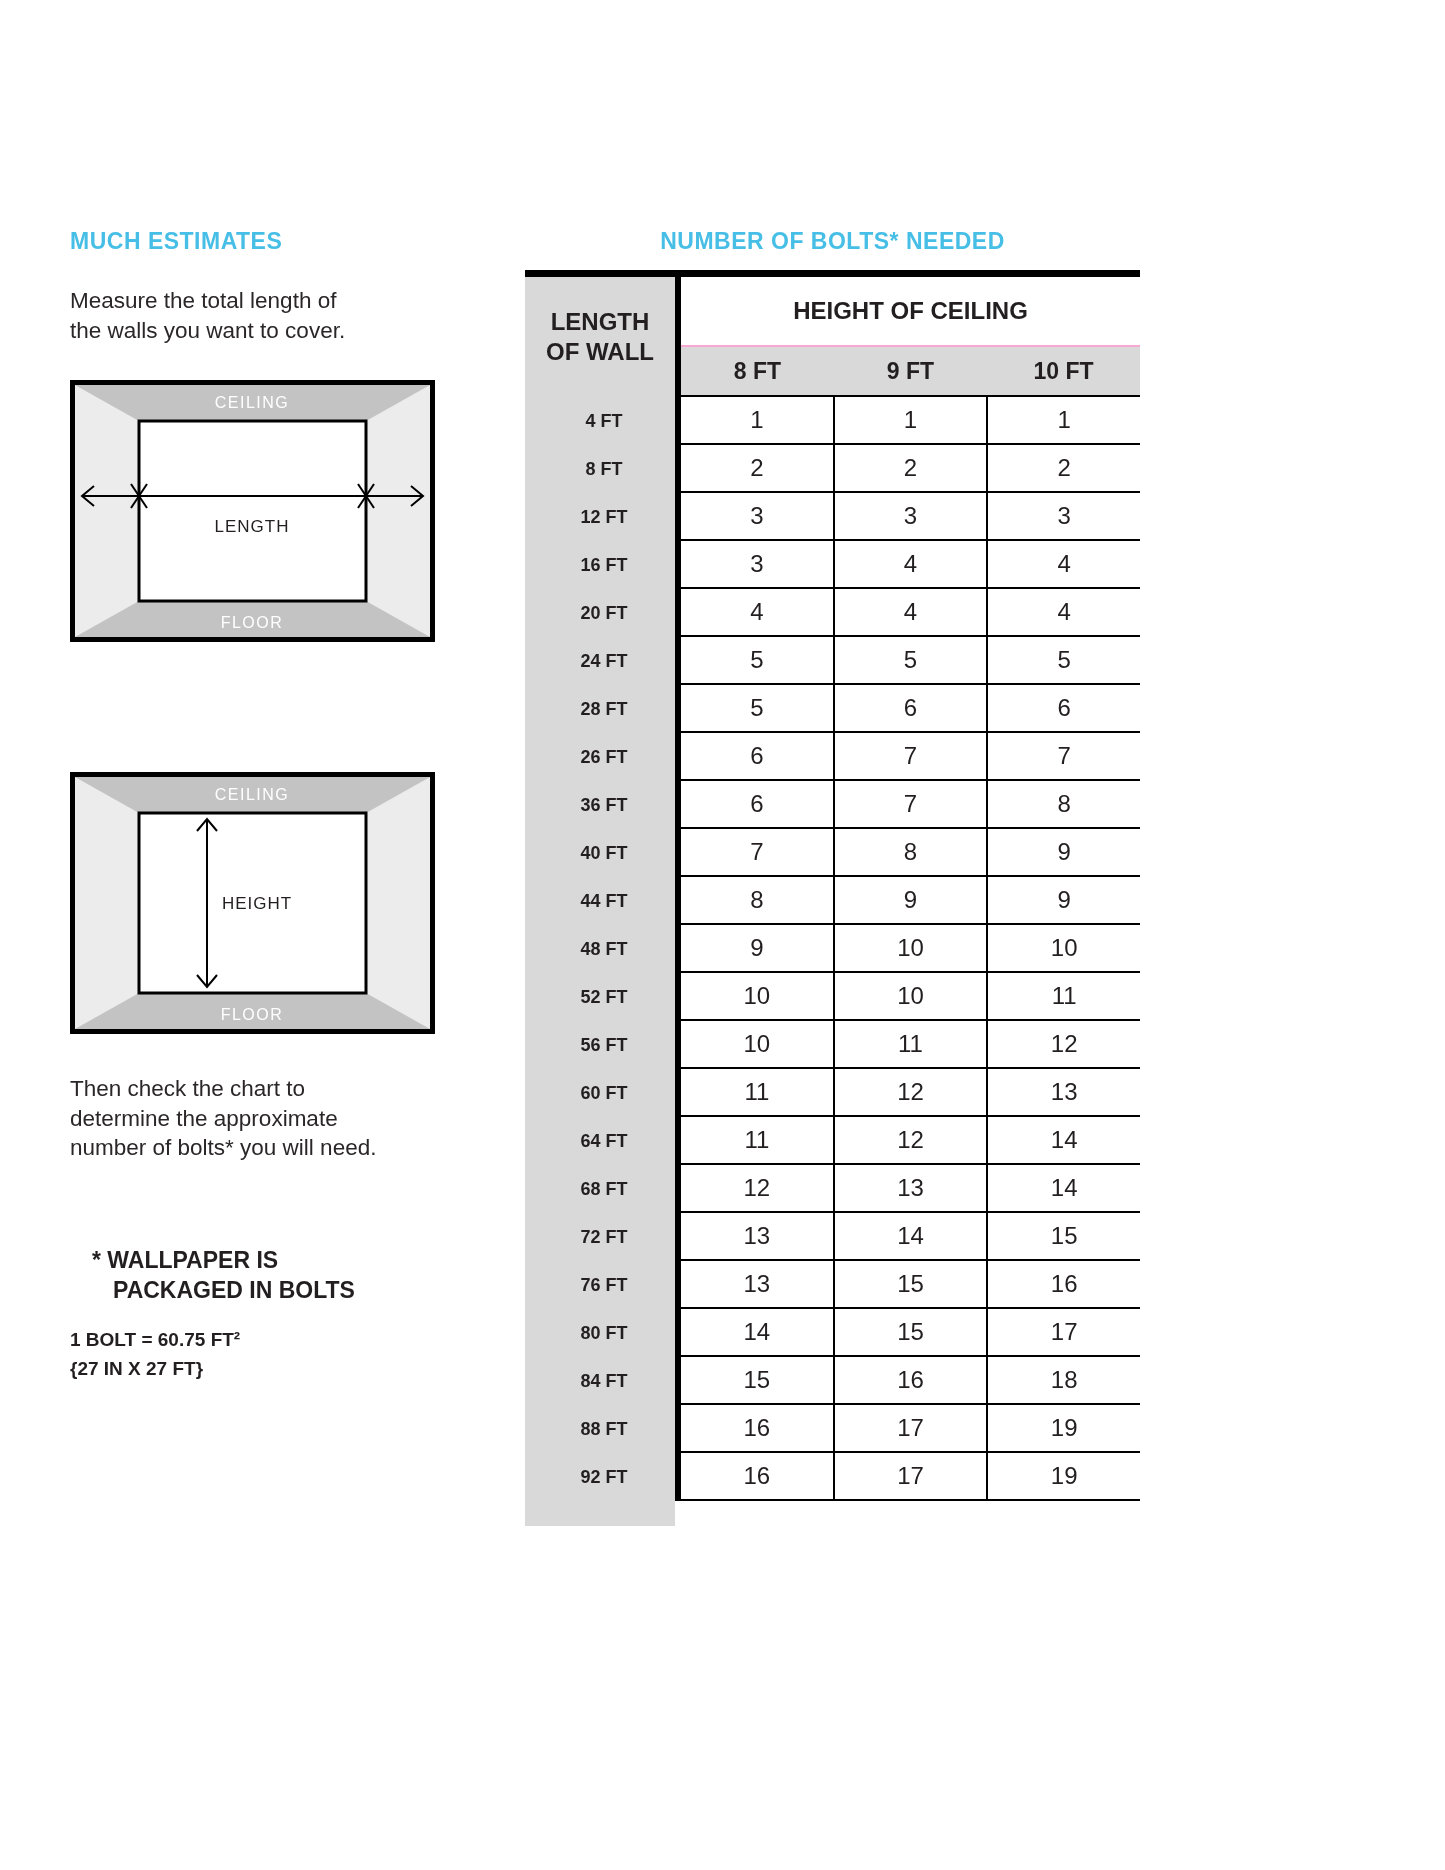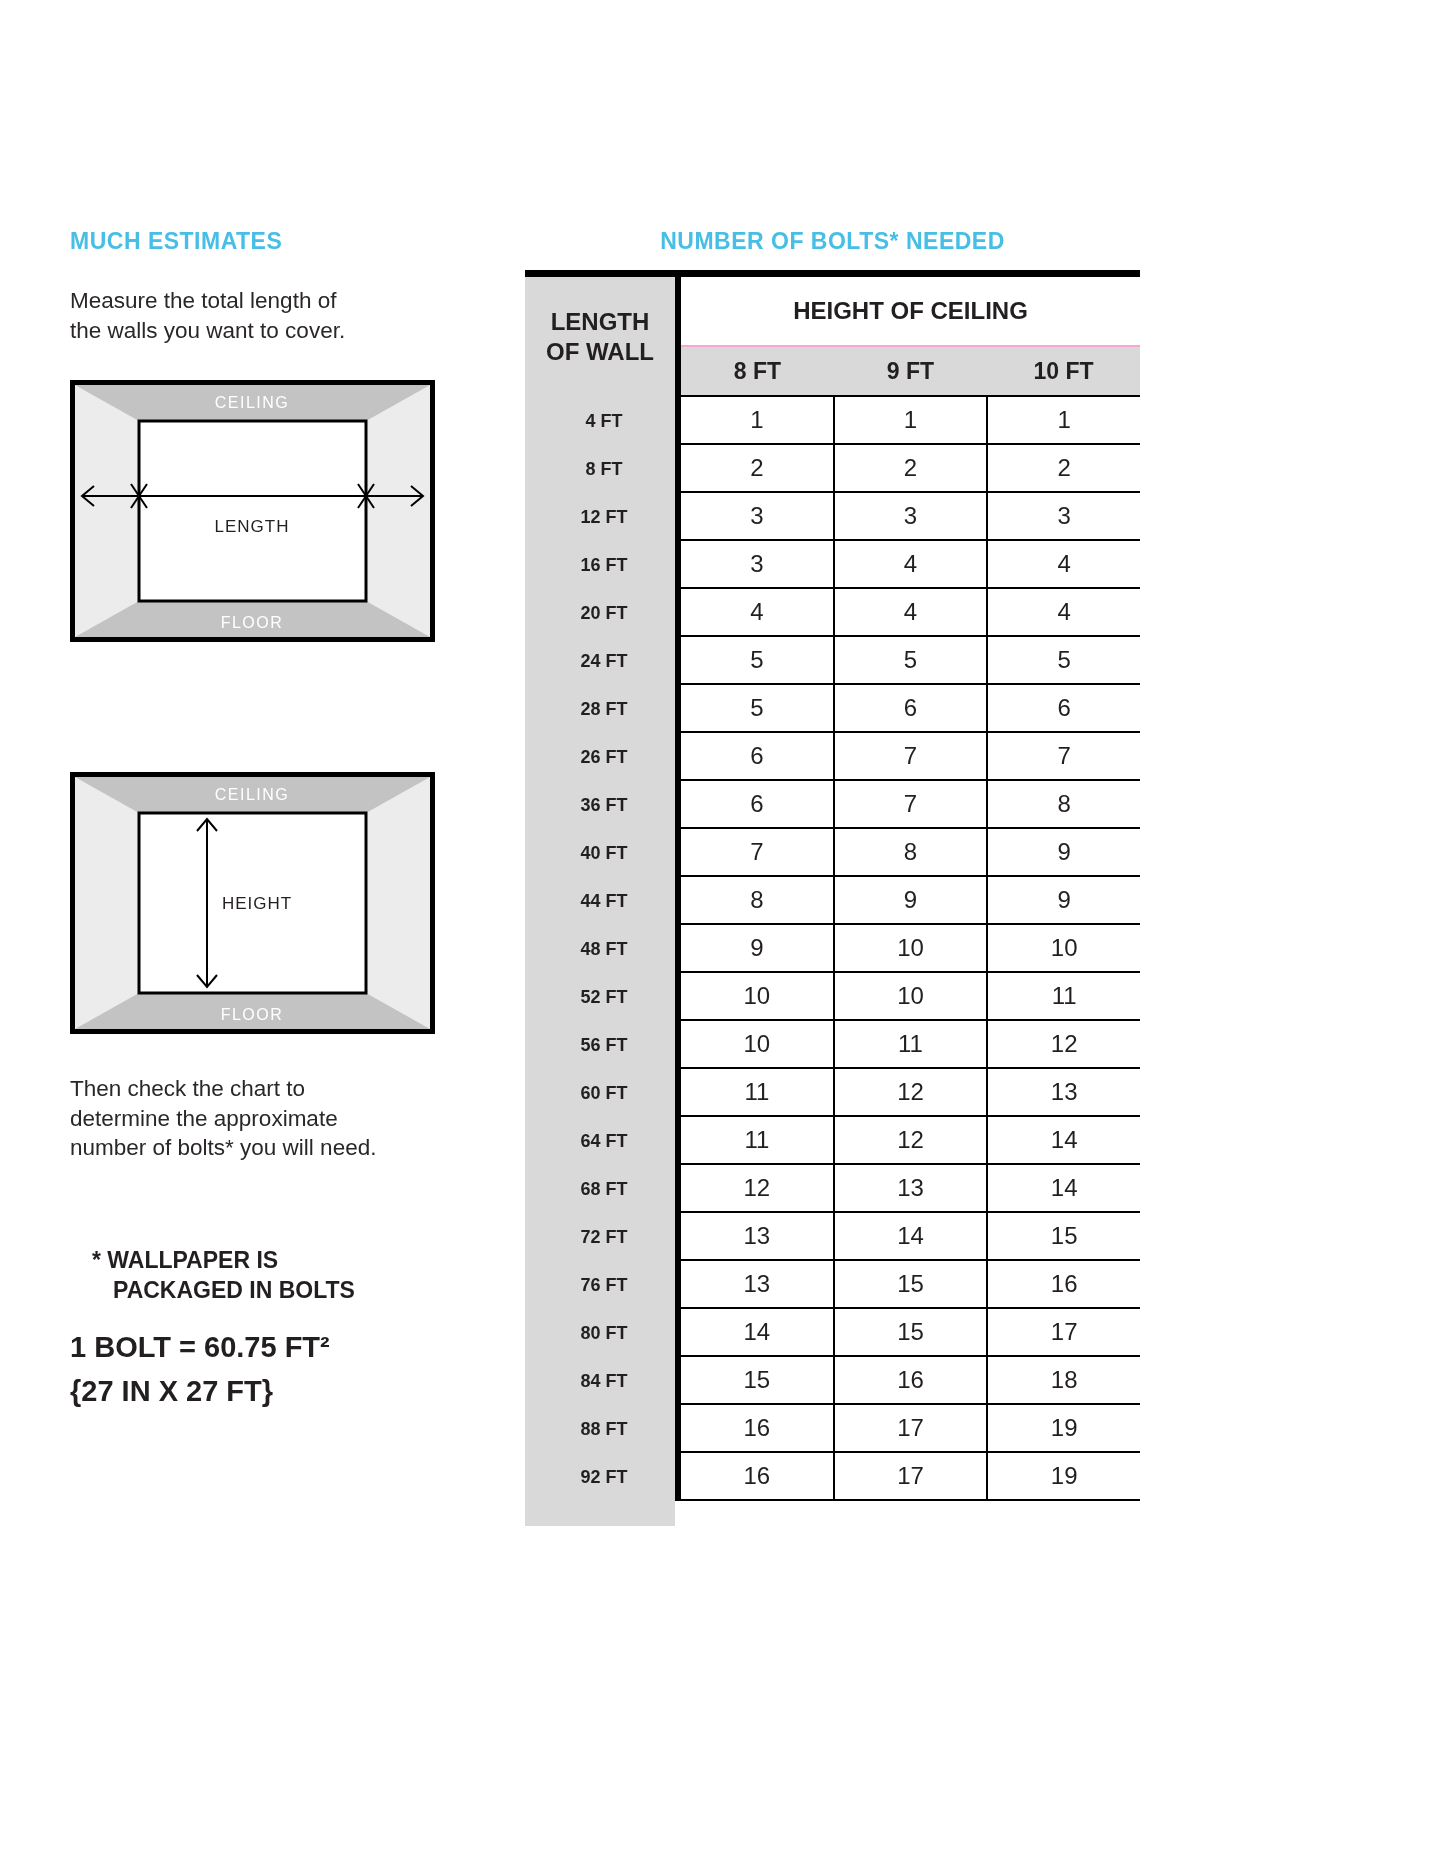--- a/index.html
+++ b/index.html
@@ -40,21 +40,21 @@
                      font-family:"Liberation Sans","DejaVu Sans",sans-serif; }
   .svg-label-start { text-anchor:start; }
 
   .footnote {
     position:absolute; left:70px; top:1246px;
     font-size:23px; font-weight:bold; line-height:1.3; color:#231F20;margin-left:22px;
   }
   .footnote .line2 { padding-left:21px; }
   .bolt-info {
     position:absolute; left:70px; top:1326px;
-    font-size:29px; font-weight:bold; line-height:1.5; color:#231F20;
+    font-size:19px; font-weight:bold; line-height:1.5; color:#231F20;
   }
 
   
   .bolt-table {
     position:absolute; left:525px; top:270px; width:615px;
     border-top:7px solid #000;
     display:flex; align-items:flex-start;
   }
   .col-left { width:150px; background:#D9D9D9; }
   .corner {

